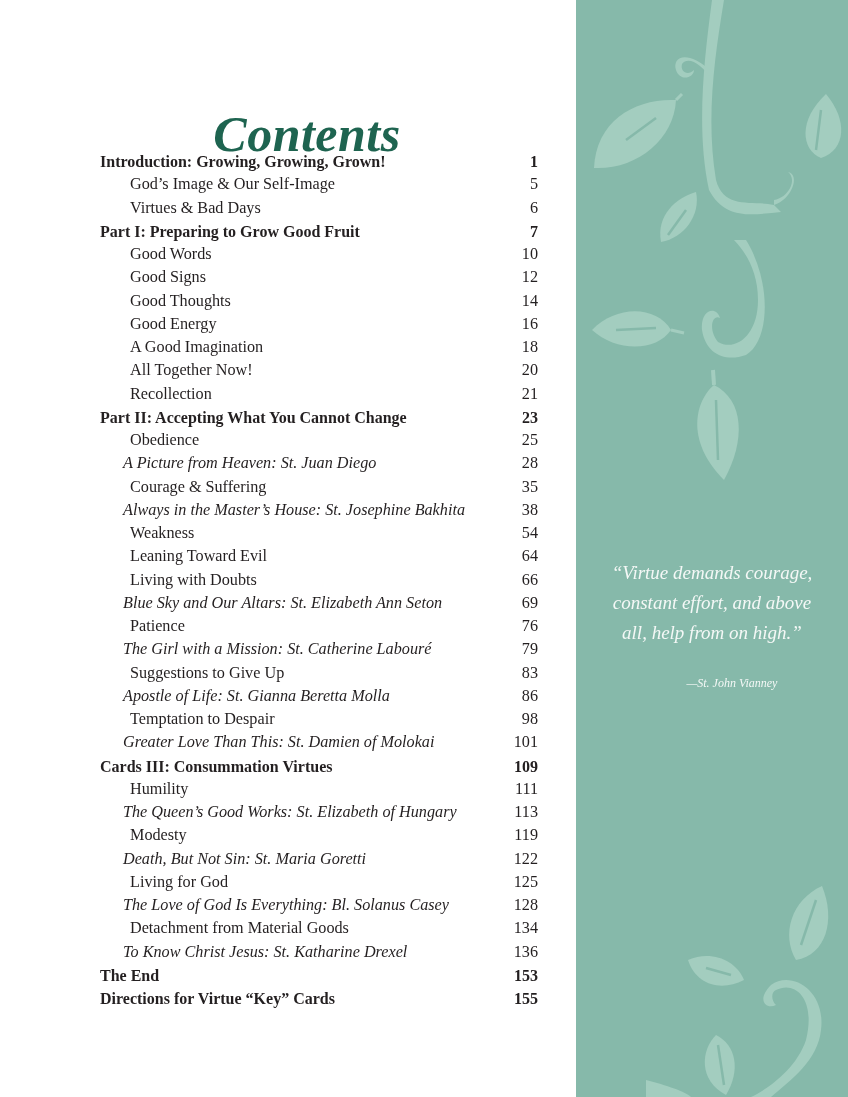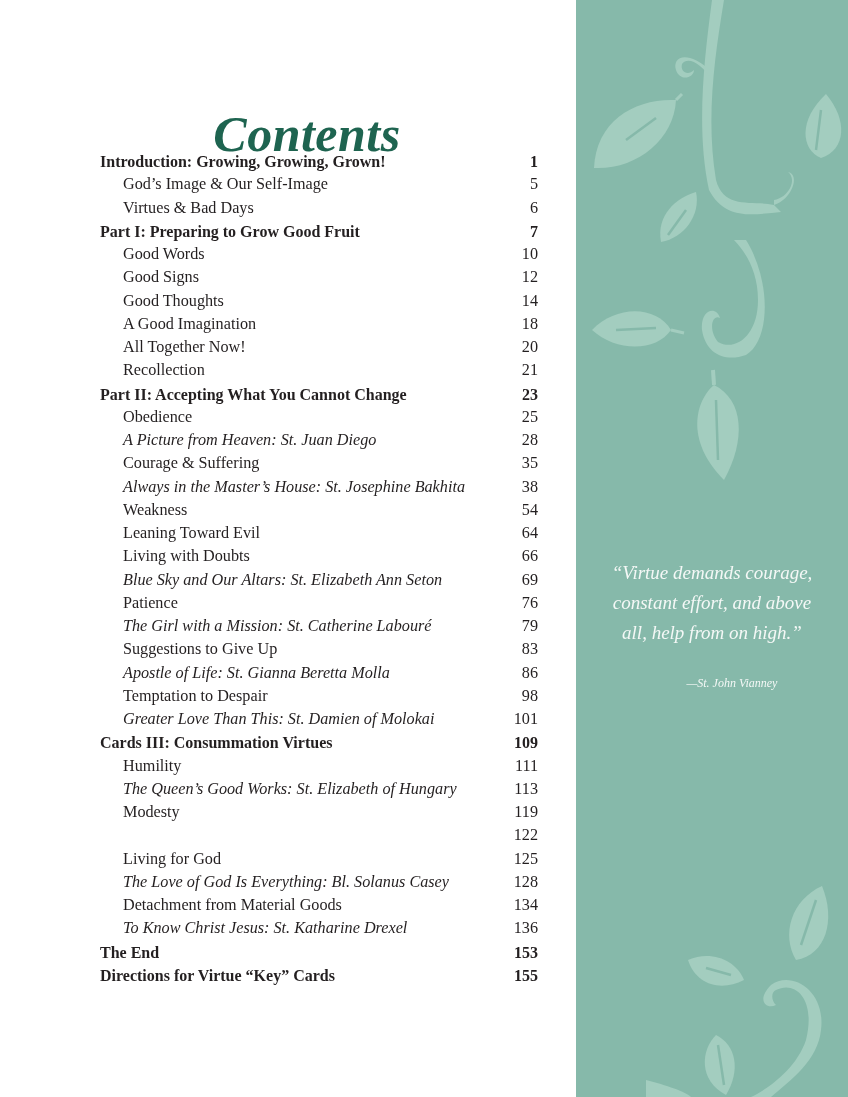--- a/index.html
+++ b/index.html
@@ -3,21 +3,21 @@
   <meta charset="utf-8">
   <style>
     html, body { margin:0; padding:0; }
     body { width:848px; height:1097px; position:relative; background:#ffffff; overflow:hidden; font-family:"Liberation Serif","DejaVu Serif",serif; color:#231f20; }
     .title { position:absolute; left:0; width:614px; top:70px; text-align:center; font-style:italic; font-size:50px; color:#1e6450; letter-spacing:0.5px; line-height:60px; }
     .toc { position:absolute; left:100px; top:150px; width:438px; }
     .row { position:relative; height:23.25px; line-height:23.25px; font-size:16.2px; white-space:nowrap; }
     .row .lbl { position:absolute; left:0; top:0; }
     .row .pg { position:absolute; right:0; top:0; }
     .row.part { font-weight:bold; font-size:16px; }
-    .row.sub .lbl { left:23px; }
+    .row.sub .lbl { left:30px; }
     .row.saint .lbl { left:23px; font-style:italic; }
     .panel { position:absolute; left:576px; top:0; width:272px; height:1097px; background:#86b9aa; overflow:hidden; }
     .panel svg { position:absolute; left:0; top:0; }
     .quote { position:absolute; left:0; width:272px; top:558px; text-align:center; color:#f4f8f6; font-style:italic; font-size:19px; line-height:30px; }
     .attrib { position:absolute; left:0; width:272px; top:676px; text-align:center; color:#f4f8f6; font-style:italic; font-size:12px;margin-left:20px; }
   </style>
 </head>
 <body>
 
 <h1 class="title">Contents</h1>
@@ -45,20 +45,24 @@
     </div>
     <div class="row sub">
       <span class="lbl">Good Signs</span>
       <span class="pg">12</span>
     </div>
     <div class="row sub">
       <span class="lbl">Good Thoughts</span>
       <span class="pg">14</span>
     </div>
     <div class="row sub">
+      <span class="lbl">Good Energy</span>
+      <span class="pg">16</span>
+    </div>
+    <div class="row sub">
       <span class="lbl">A Good Imagination</span>
       <span class="pg">18</span>
     </div>
     <div class="row sub">
       <span class="lbl">All Together Now!</span>
       <span class="pg">20</span>
     </div>
     <div class="row sub">
       <span class="lbl">Recollection</span>
       <span class="pg">21</span>
@@ -133,20 +137,21 @@
     </div>
     <div class="row saint">
       <span class="lbl">The Queen’s Good Works: St. Elizabeth of Hungary</span>
       <span class="pg">113</span>
     </div>
     <div class="row sub">
       <span class="lbl">Modesty</span>
       <span class="pg">119</span>
     </div>
     <div class="row saint">
+      <span class="lbl">Death, But Not Sin: St. Maria Goretti</span>
       <span class="pg">122</span>
     </div>
     <div class="row sub">
       <span class="lbl">Living for God</span>
       <span class="pg">125</span>
     </div>
     <div class="row saint">
       <span class="lbl">The Love of God Is Everything: Bl. Solanus Casey</span>
       <span class="pg">128</span>
     </div>

